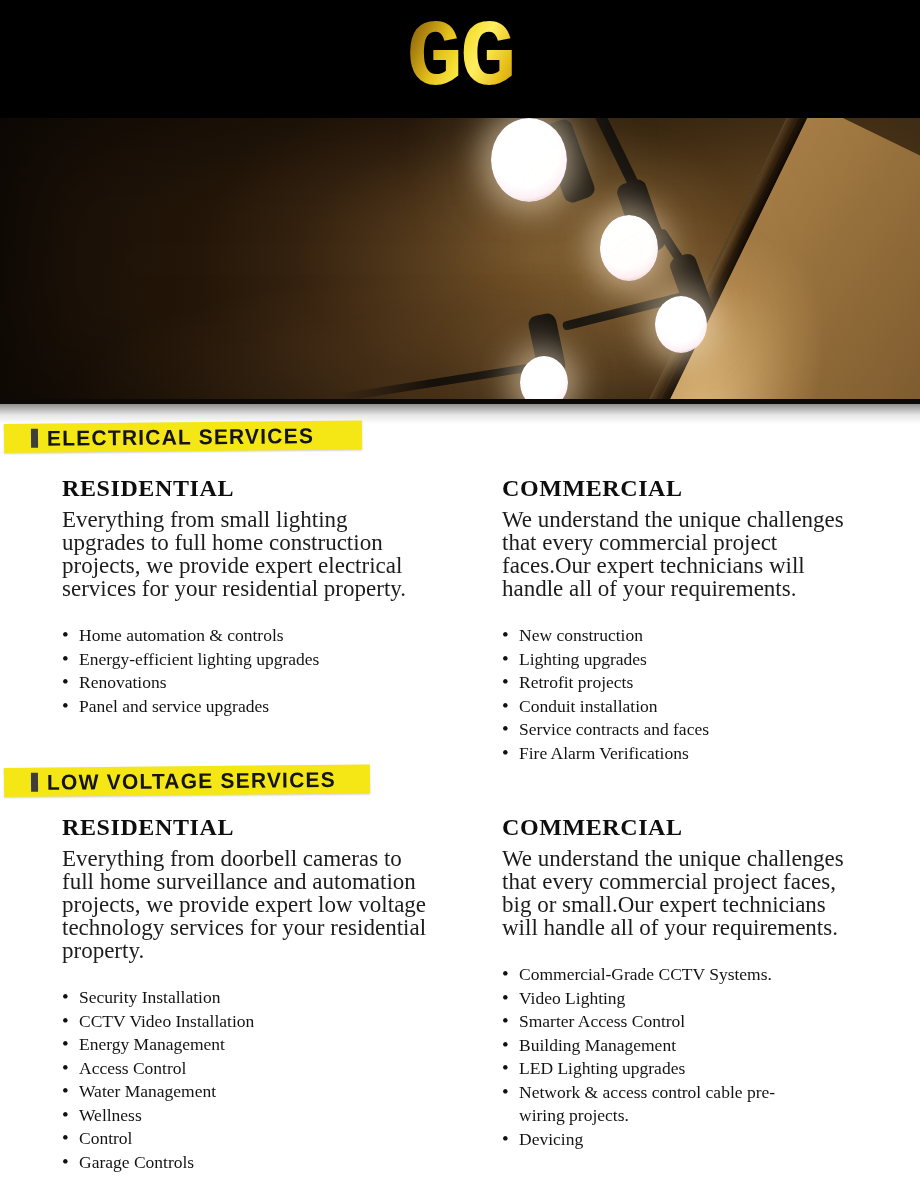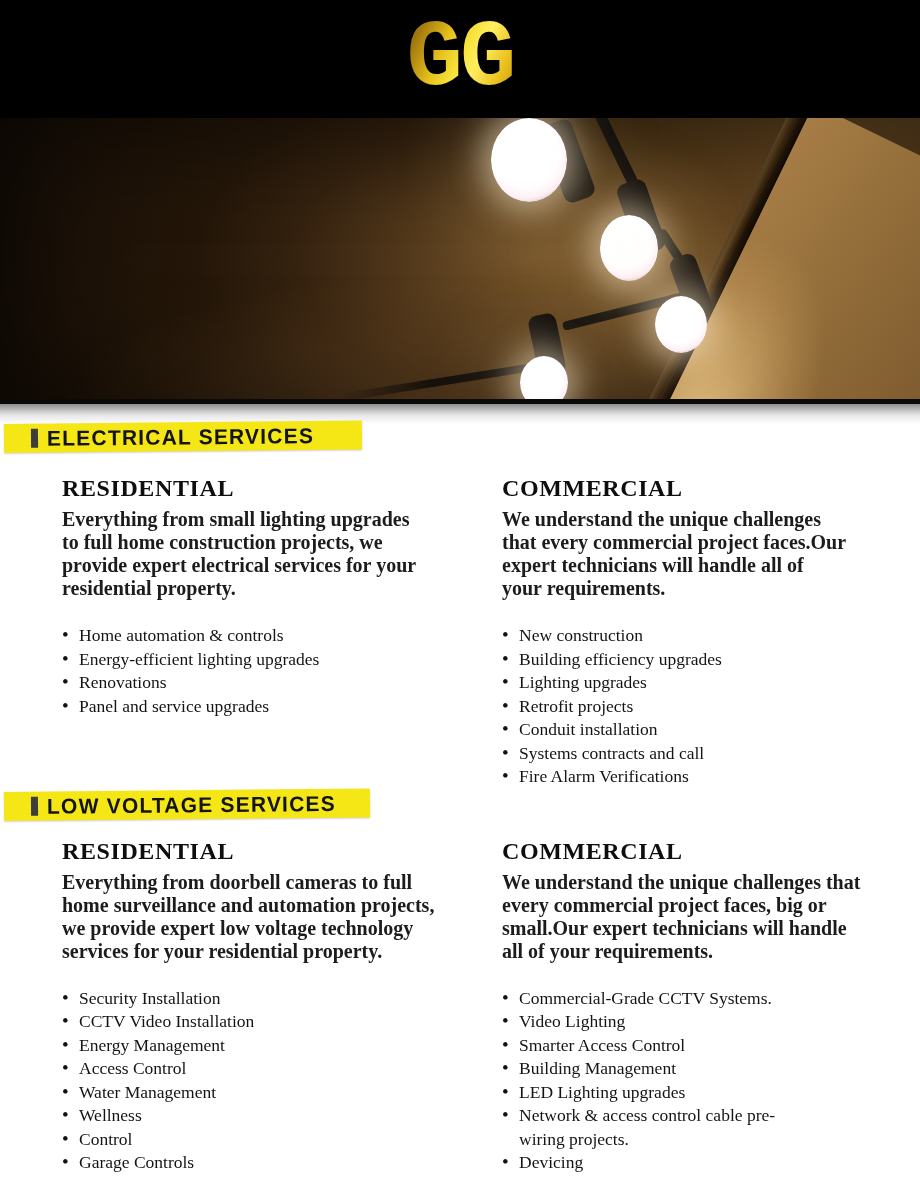--- a/index.html
+++ b/index.html
@@ -91,21 +91,21 @@
 
   .cols { display:flex; padding-left:62px; margin-top:22px; }
   .cols-2 { margin-top:17px; }
   .col-left  { width:440px; flex:none; }
   .col-right { flex:1; }
 
   h3.col-heading {
     margin:0 0 7px 0; font-size:24px; font-weight:bold;
     letter-spacing:.6px; color:#0e0e0e; line-height:26px;
   }
-  p.col-body { margin:0; font-size:20px; line-height:23px; color:#1c1c1c;font-weight:bold; }
+  p.col-body { margin:0; font-size:23px; line-height:23px; color:#1c1c1c; }
   .s1 .col-left  p.col-body { max-width:368px; }
   .s1 .col-right p.col-body { max-width:344px; }
   .s2 .col-left  p.col-body { max-width:376px; }
   .s2 .col-right p.col-body { max-width:360px; }
 
   ul.bullets { list-style:none; margin:24px 0 0 0; padding:0; }
   ul.bullets li {
     position:relative; padding-left:17px;
     font-size:17.5px; line-height:23.5px; color:#141414;
   }
@@ -156,25 +156,24 @@
           <li>Energy-efficient lighting upgrades</li>
           <li>Renovations</li>
           <li>Panel and service upgrades</li>
         </ul>
       </div>
       <div class="col-right">
         <h3 class="col-heading">COMMERCIAL</h3>
         <p class="col-body">We understand the unique challenges that every commercial project faces.Our expert technicians will handle all of your requirements.</p>
         <ul class="bullets">
           <li>New construction</li>
-          <li>Building efficiency upgrades</li>
           <li>Lighting upgrades</li>
           <li>Retrofit projects</li>
           <li>Conduit installation</li>
-          <li>Systems contracts and call</li>
+          <li>Service contracts and faces</li>
           <li>Fire Alarm Verifications</li>
         </ul>
       </div>
     </div>
   </section>
 
   <section class="svc s2">
     <div class="banner banner-2">
       <span class="accent-bar"></span>
       <span class="banner-text">LOW VOLTAGE SERVICES</span>

